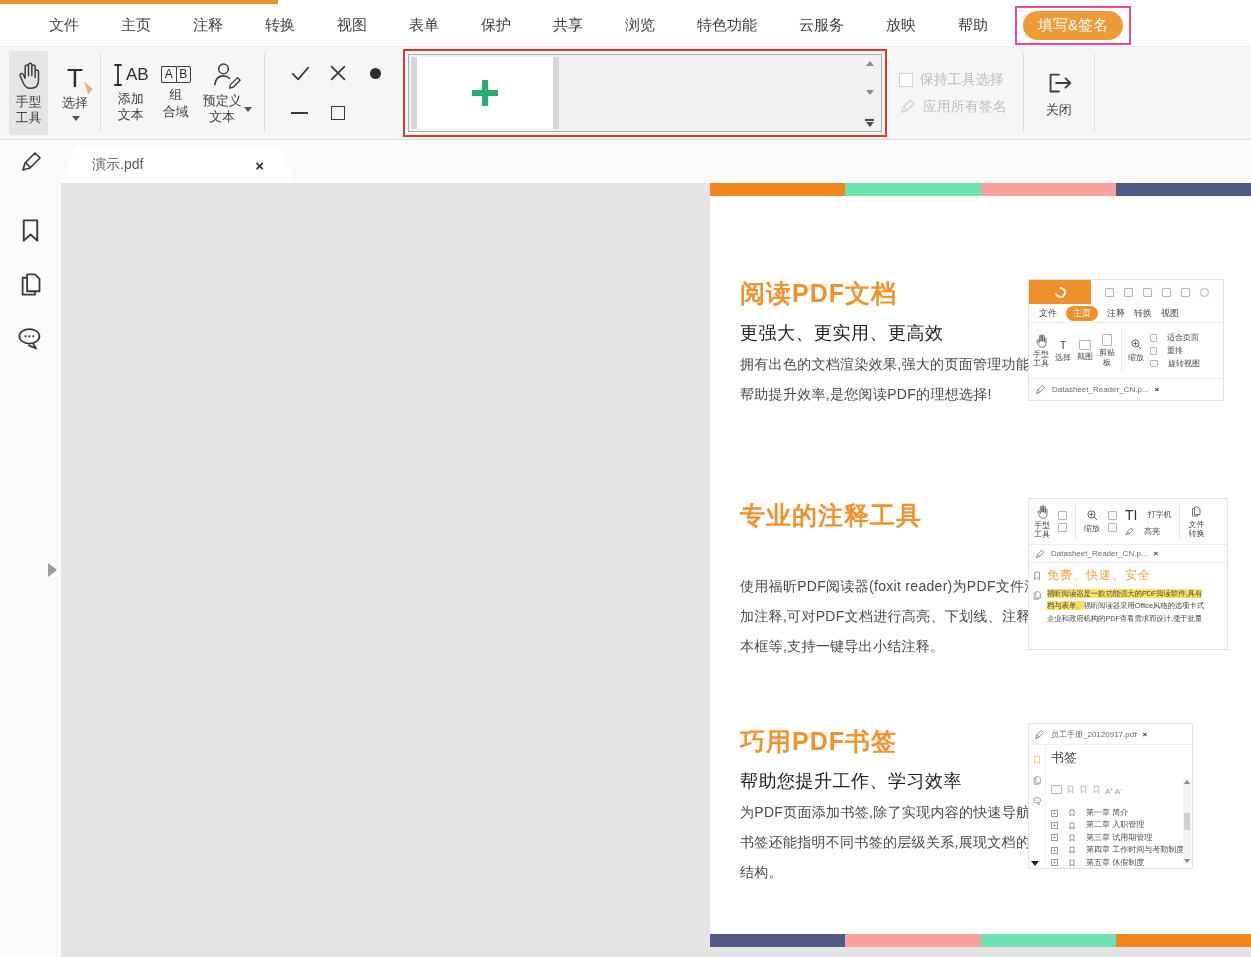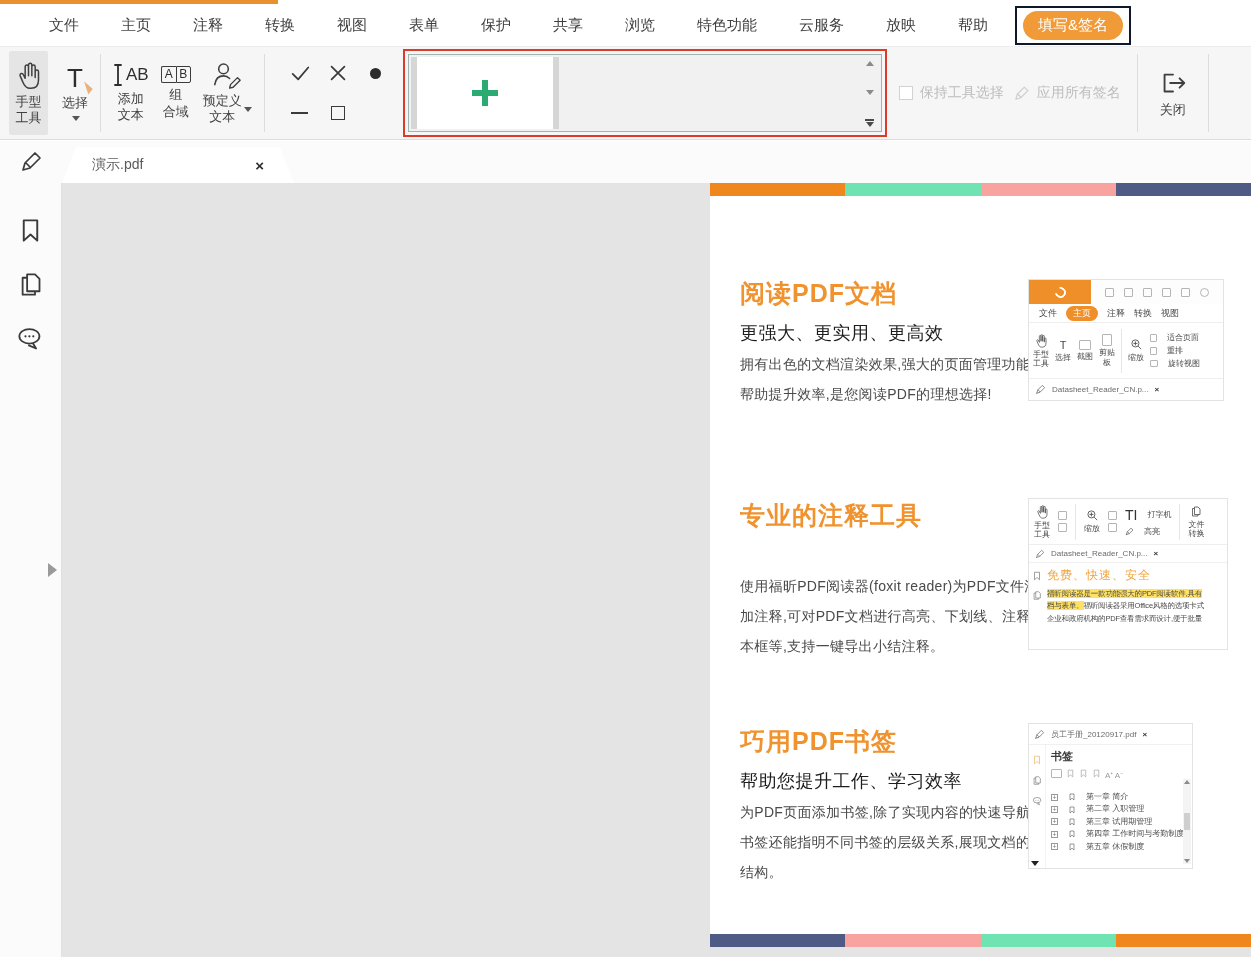--- a/index.html
+++ b/index.html
@@ -7,21 +7,21 @@
   body{font-family:"Liberation Sans",sans-serif;}
   .app{position:relative;width:1251px;height:957px;overflow:hidden;background:#fff;color:#3f3f3f;}
   .pre{white-space:pre-line;}
 
   
   .top-accent{position:absolute;left:0;top:0;width:278px;height:4px;background:#e8912d;}
 
   
   .menubar{position:absolute;left:0;top:4px;right:0;height:42px;display:flex;align-items:center;padding-left:28px;background:#fff;}
   .menu-item{padding:0 21px;font-size:15px;color:#3f3f3f;cursor:default;line-height:42px;}
-  .fill-sign-wrap{margin-left:6px;border:2px solid #0f172a;padding:3px 6px;display:flex;align-items:center;}
+  .fill-sign-wrap{margin-left:6px;border:2px solid #ec4899;padding:3px 6px;display:flex;align-items:center;}
   .fill-sign-pill{background:#f09a38;color:#fff;font-size:15px;padding:5px 15px;border-radius:15px;}
 
   
   .toolbar{position:absolute;left:0;top:46px;right:0;height:94px;background:#f6f6f6;border-top:1px solid #ececec;border-bottom:1px solid #dcdcdc;display:flex;align-items:center;}
   .tbtn{display:flex;flex-direction:column;align-items:center;justify-content:center;gap:4px;height:84px;padding:0 6px;border-radius:2px;font-size:13px;color:#3f3f3f;text-align:center;line-height:1.25;}
   .tbtn.sel{background:#e5e5e5;}
   .tb-div{width:1px;height:78px;background:#ddd;margin:0 6px;}
   .ic{display:block;}
   .caret{width:0;height:0;border-left:4px solid transparent;border-right:4px solid transparent;border-top:5px solid #555;display:inline-block;margin-left:2px;vertical-align:middle;}
   .t-glyph{font-size:26px;font-weight:400;color:#2e2e2e;line-height:1;position:relative;}
@@ -45,21 +45,21 @@
   .plus:before{left:10px;top:0;width:6px;height:26px;}
   .plus:after{left:0;top:10px;width:26px;height:6px;}
   .sig-empty{flex:1;}
   .sig-arrows{width:22px;display:flex;flex-direction:column;align-items:center;justify-content:space-between;padding:6px 0 4px;}
   .tri-up{width:0;height:0;border-left:4px solid transparent;border-right:4px solid transparent;border-bottom:5px solid #8a8a8a;}
   .tri-down{width:0;height:0;border-left:4px solid transparent;border-right:4px solid transparent;border-top:5px solid #8a8a8a;}
   .more-btn{display:flex;flex-direction:column;align-items:center;gap:1px;}
   .more-btn .bar{width:9px;height:2px;background:#4a4a4a;}
   .more-btn .tri-down{border-top-color:#4a4a4a;}
 
-  .keep-apply{display:flex;flex-direction:row;justify-content:center;gap:9px;margin:0 10px 0 12px;color:#bdbdbd;font-size:14px;}
+  .keep-apply{display:flex;flex-direction:column;justify-content:center;gap:9px;margin:0 10px 0 12px;color:#bdbdbd;font-size:14px;}
   .keep-apply .row{display:flex;align-items:center;gap:7px;}
   .chk{width:14px;height:14px;border:1.5px solid #d2d2d2;background:#fff;}
 
   
   .tabbar{position:absolute;left:0;top:141px;right:0;height:42px;background:#fbfbfb;display:flex;align-items:flex-end;}
   .tab-rail{width:62px;height:100%;display:flex;align-items:center;justify-content:center;color:#3c3c3c;}
   .doc-tab{position:relative;width:232px;height:36px;background:#fff;filter:drop-shadow(0 0 1px #b5b5b5);clip-path:polygon(14px 0,218px 0,232px 36px,0 36px);display:flex;align-items:center;padding:0 26px 0 30px;font-size:14px;color:#5a5a5a;}
   .tab-close{position:absolute;right:30px;font-size:15px;color:#2e2e2e;font-weight:bold;cursor:default;}
 
   
@@ -111,21 +111,21 @@
   .m2-line{font-size:7.5px;line-height:1.65;color:#4a4a4a;letter-spacing:-.2px;}
   .hl{background:#ffe263;}
 
   
   .m3{left:318px;top:540px;width:165px;height:146px;}
   .m3-tab{height:21px;display:flex;align-items:center;gap:6px;padding-left:5px;border-bottom:1px solid #f0f0f0;color:#6a6a6a;}
   .m3-body{display:flex;height:calc(100% - 21px);}
   .m3-rail{width:17px;display:flex;flex-direction:column;align-items:center;gap:10px;padding-top:10px;color:#777;border-right:1px solid #f3f3f3;position:relative;}
   .m3-rail .end{position:absolute;bottom:2px;left:2px;border-top-color:#222;}
   .m3-panel{flex:1;position:relative;padding:4px 2px 0 5px;}
-  .m3-title{font-size:11px;color:#3c3c3c;margin-bottom:5px;font-weight:bold;}
+  .m3-title{font-size:13px;color:#3c3c3c;margin-bottom:18px;}
   .m3-icons{display:flex;align-items:flex-start;gap:4px;margin-bottom:11px;color:#9a9a9a;}
   .m3-item{display:flex;align-items:center;gap:10px;font-size:8px;color:#4a4a4a;line-height:1.55;}
   .plusbox{width:7px;height:7px;border:1px solid #9a9a9a;font-size:7px;line-height:5px;text-align:center;color:#777;flex:none;}
   .m3-scroll{position:absolute;right:1px;top:34px;bottom:4px;width:8px;background:#f4f4f4;display:flex;flex-direction:column;align-items:center;justify-content:space-between;padding:1px 0;}
   .m3-thumb{width:6px;height:17px;background:#cfcfcf;}
 </style>
 </head>
 <body>
 
 <svg width="0" height="0" style="position:absolute">

